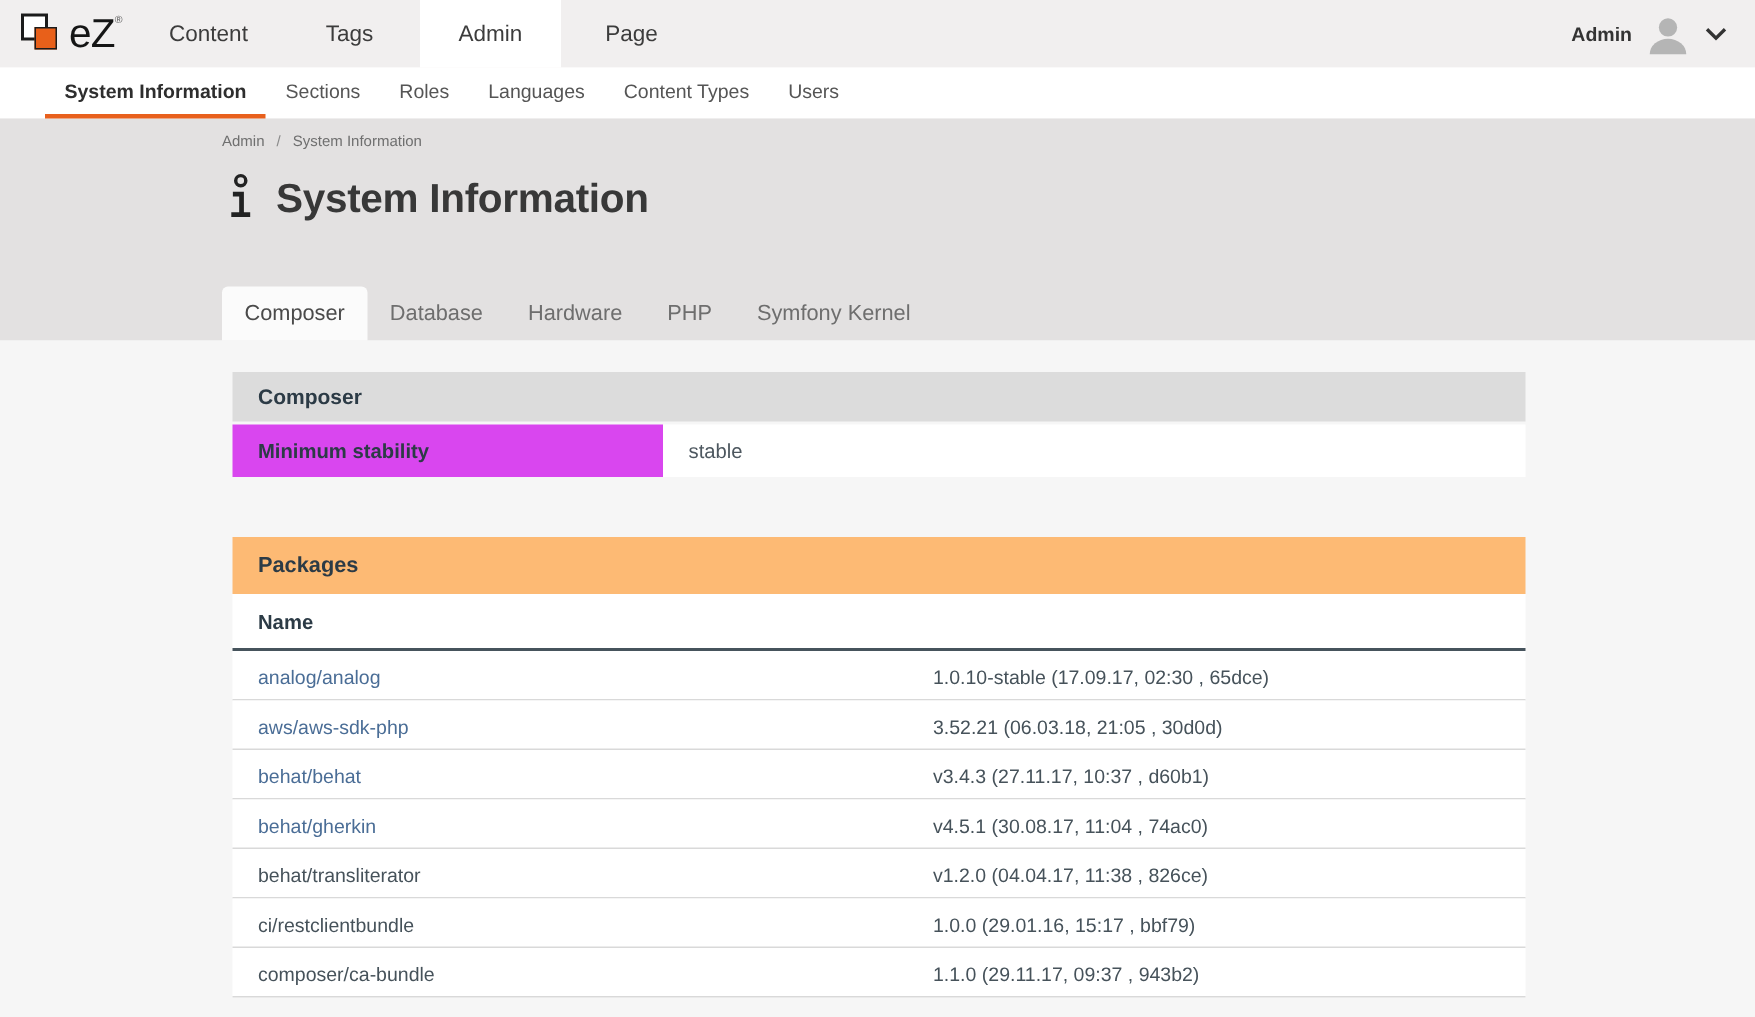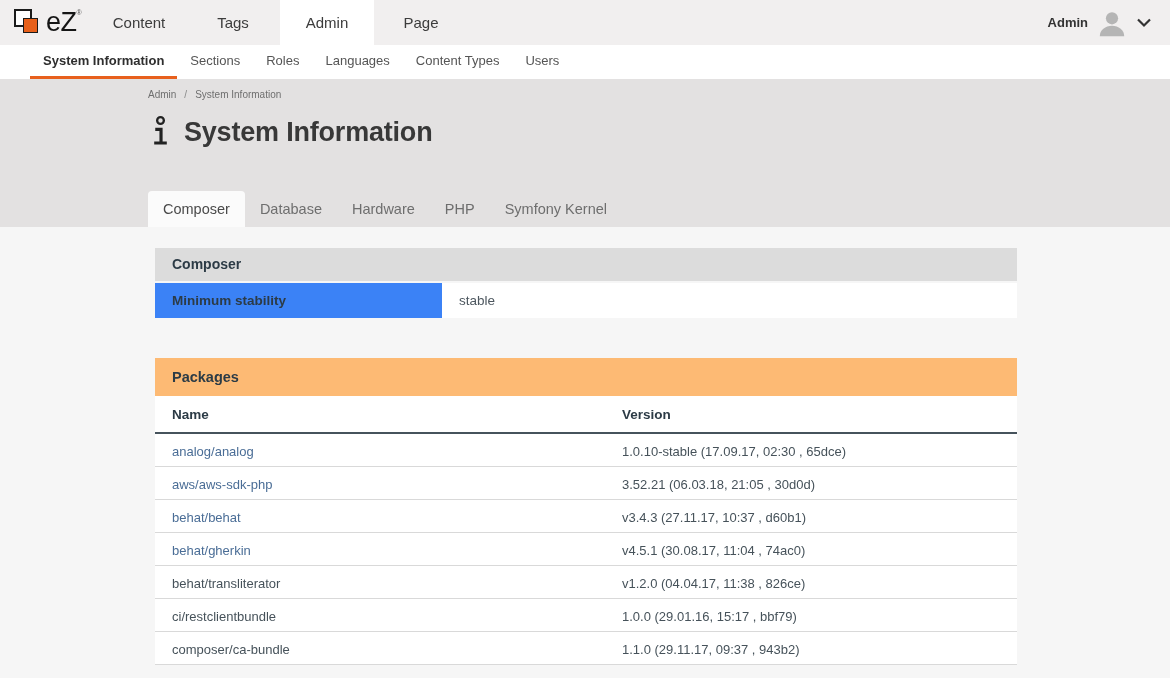--- a/index.html
+++ b/index.html
@@ -139,21 +139,21 @@
     margin-bottom: 2px;
   }
   .sec-header.blue {
     height: 38px; line-height: 38px;
     background: #fdba74;
     font-size: 14.5px;
   }
   .kv-row { display: flex; height: 35px; line-height: 35px; font-size: 13.5px; }
   .kv-key {
     width: 287px;
-    background: #3b82f6;
+    background: #d946ef;
     padding-left: 17px;
     font-weight: bold;
     color: #2c3b46;
   }
   .kv-val { flex: 1; background: #ffffff; padding-left: 17px; color: #4d575f; }
 
   .packages-table { margin-top: 40px; }
   .col-header {
     display: flex;
     height: 38px; line-height: 38px;
@@ -260,21 +260,20 @@
     <div class="kv-row">
       <div class="kv-key">Minimum stability</div>
       <div class="kv-val">stable</div>
     </div>
   </section>
 
   <section class="tbl packages-table">
     <div class="sec-header blue">Packages</div>
     <div class="col-header">
       <div class="col-name">Name</div>
-      <div class="col-ver">Version</div>
     </div>
     <div class="pkg-rows">
 
         <div class="pkg-row">
           <div class="pkg-name link">analog/analog</div>
           <div class="pkg-ver">1.0.10-stable (17.09.17, 02:30 , 65dce)</div>
         </div>
 
         <div class="pkg-row">
           <div class="pkg-name link">aws/aws-sdk-php</div>

